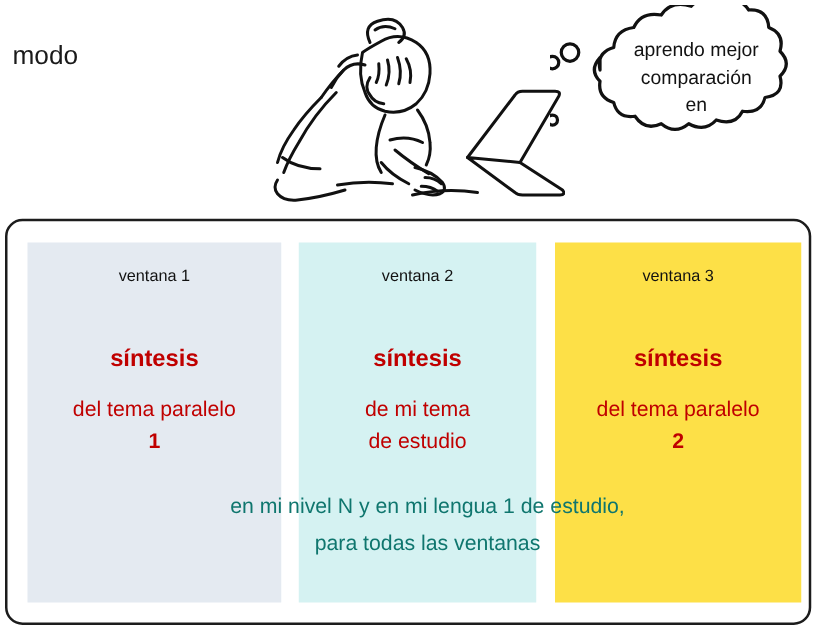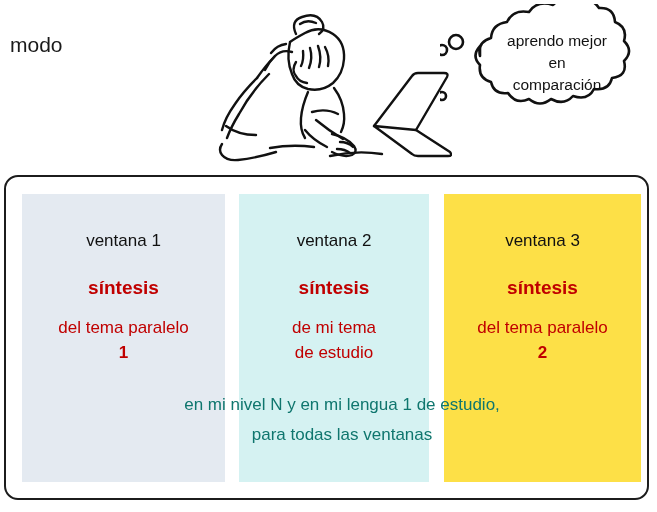--- a/index.html
+++ b/index.html
@@ -96,22 +96,22 @@
     box-sizing: border-box;
     text-align: center;
   }
   #column-1 { left: 16px;  width: 203px; background: #e4eaf1; }
   #column-2 { left: 233px; width: 190px; background: #d5f2f2; }
   #column-3 { left: 438px; width: 197px; background: #fde047; }
 
   .col-window-label {
     position: absolute;
     left: 0; right: 0;
-    top: 38px;
-    font-size: 17px;
+    top: 20px;
+    font-size: 13px;
     color: #111111;
     line-height: 1;
   }
   .col-sintesis {
     position: absolute;
     left: 0; right: 0;
     top: 84px;
     font-size: 19px;
     font-weight: bold;
     color: #c00000;
@@ -221,22 +221,22 @@
                q-11 9 -22 0
                q-13 6 -21 -6
                q-14 2 -17 -11
                q-13 -4 -11 -17
                q-9 -9 0 -19 z"></path>
     </svg>
   </div>
 
   <div id="bubble-text">
     <div>aprendo  mejor</div>
+    <div>comparación</div>
     <div>en</div>
-    <div>comparación</div>
   </div>
 </div>
 
 <div id="main-panel">
 
   <div class="column" id="column-1">
     <div class="col-window-label">ventana 1</div>
     <div class="col-sintesis">síntesis</div>
     <div class="col-detail">
       <div>del tema paralelo</div>

